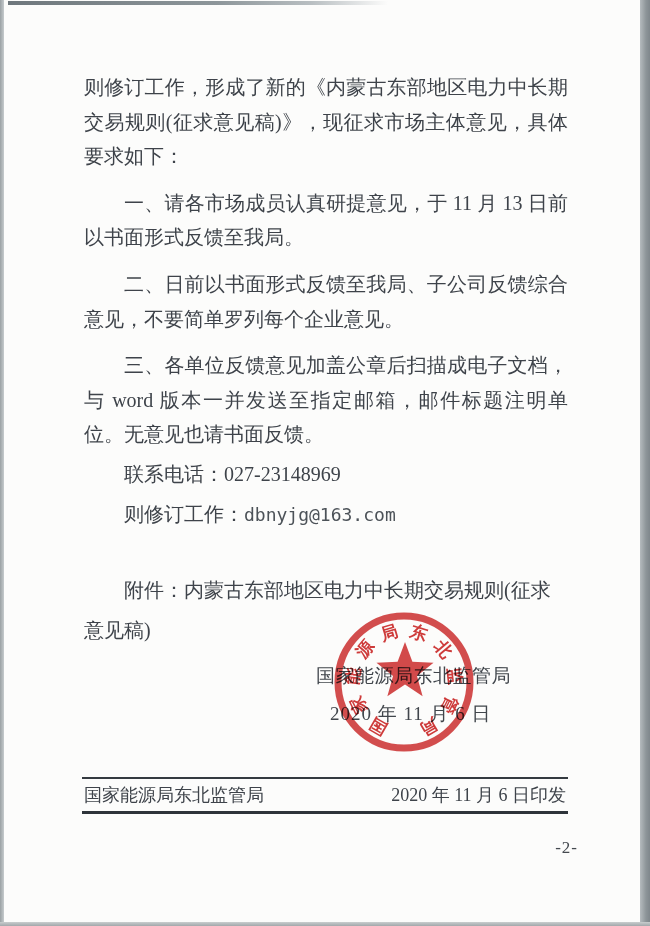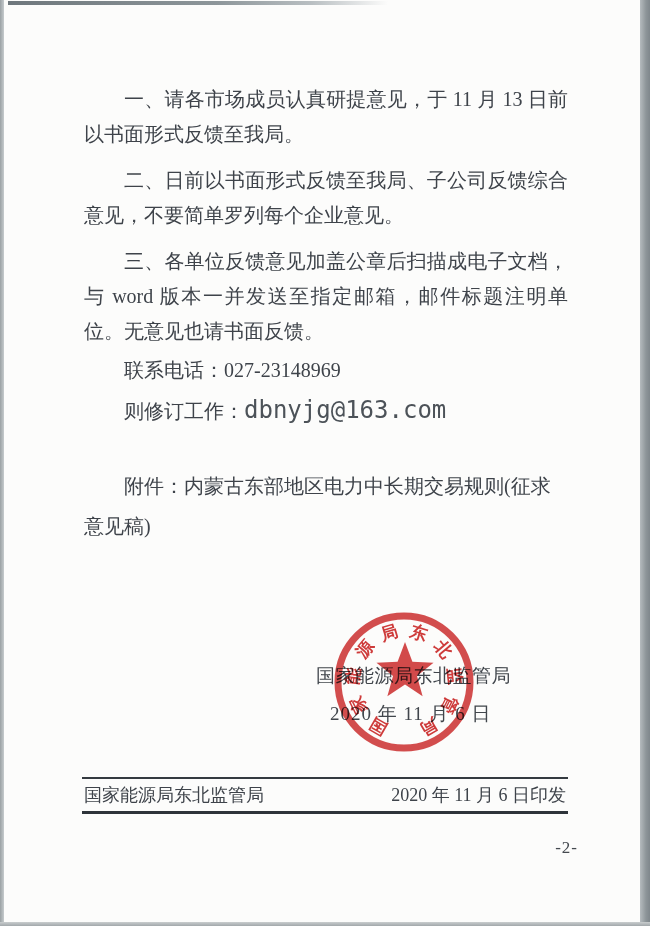--- a/index.html
+++ b/index.html
@@ -25,21 +25,21 @@
 
   .content{
     position:absolute;left:84px;top:70px;width:484px;
     font-size:20px;line-height:34.6px;color:#3e434a;
     text-align:justify;text-justify:inter-character;
   }
   .para{margin:0;}
   .indent{text-indent:2em;margin-top:12px;}
   .contact-line{margin:0;line-height:40px;text-indent:2em;text-align:left;}
   .contact-block{margin-top:2px;}
-  .email{font-family:"DejaVu Sans Mono","Liberation Mono",monospace;font-size:24px;color:#4c5258;}
+  .email{font-family:"DejaVu Sans Mono","Liberation Mono",monospace;font-size:18px;color:#4c5258;}
   .attachment{margin:35px 0 0 0;line-height:40px;text-indent:2em;text-align:left;}
 
   .signature-org{
     position:absolute;left:316px;top:663px;margin:0;
     font-size:19px;color:#41464c;letter-spacing:0.5px;white-space:nowrap;
   }
   .signature-date{
     position:absolute;left:330px;top:701px;margin:0;
     font-size:19px;color:#41464c;letter-spacing:1px;white-space:nowrap;
   }
@@ -71,20 +71,21 @@
 <body>
 
 <div class="scan-page">
 
   <div class="edge-top"></div>
   <div class="edge-left"></div>
   <div class="edge-right"></div>
   <div class="edge-bottom"></div>
 
   <div class="content">
+    <p class="para">则修订工作，形成了新的《内蒙古东部地区电力中长期交易规则(征求意见稿)》，现征求市场主体意见，具体要求如下：</p>
     <p class="para indent">一、请各市场成员认真研提意见，于 11 月 13 日前以书面形式反馈至我局。</p>
     <p class="para indent">二、日前以书面形式反馈至我局、子公司反馈综合意见，不要简单罗列每个企业意见。</p>
     <p class="para indent">三、各单位反馈意见加盖公章后扫描成电子文档，与 word 版本一并发送至指定邮箱，邮件标题注明单位。无意见也请书面反馈。</p>
 
     <div class="contact-block">
       <p class="contact-line">联系电话：027-23148969</p>
       <p class="contact-line"><span>则修订工作：</span><span class="email">dbnyjg@163.com</span></p>
     </div>
 
     <p class="attachment">附件：内蒙古东部地区电力中长期交易规则(征求意见稿)</p>

